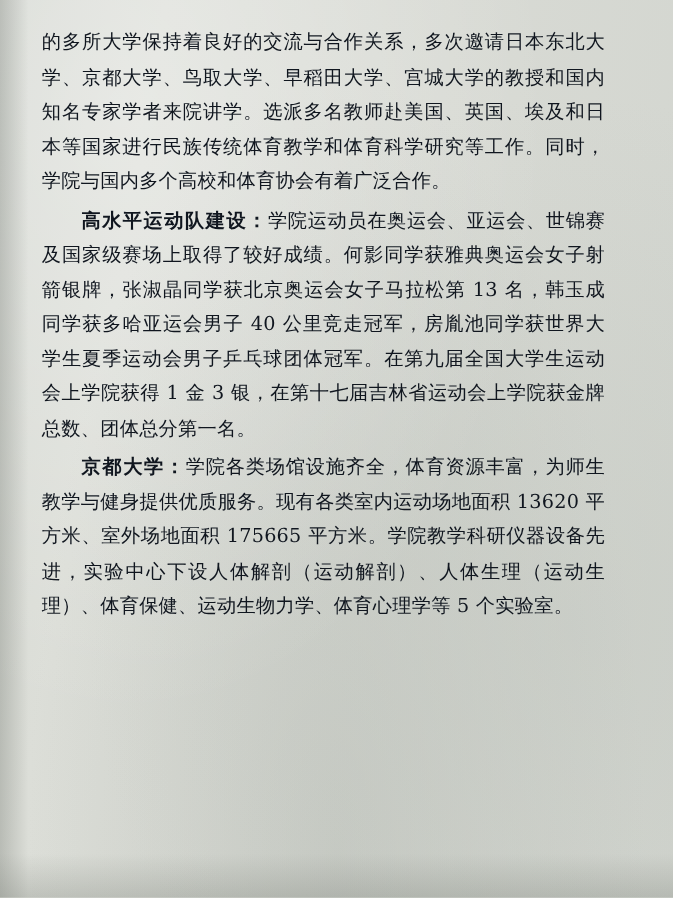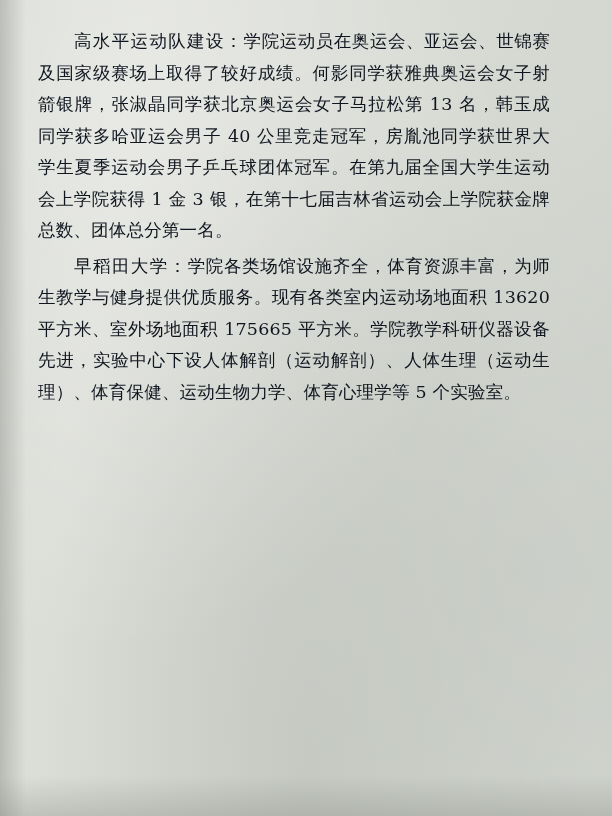--- a/index.html
+++ b/index.html
@@ -57,42 +57,45 @@
     color: #10161f;
     text-align: justify;
     text-justify: inter-ideograph;
     letter-spacing: 0.2px;
     text-indent: 0;
   }
   p.indent {
     text-indent: 36px;
   }
   .lead {
-    font-weight: normal;
+    font-weight: bold;
     letter-spacing: 1px;
   }
   .spacer-sm { height: 2px; }
 </style>
 </head>
 <body>
 
 <div class="page">
   <div class="paper-texture"></div>
   <div class="edge-shadow-left"></div>
   <div class="edge-shadow-bottom"></div>
 
   <div class="content">
 
+    <p class="para">
+      <span>的多所大学保持着良好的交流与合作关系，多次邀请日本东北大学、京都大学、鸟取大学、早稻田大学、宫城大学的教授和国内知名专家学者来院讲学。选派多名教师赴美国、英国、埃及和日本等国家进行民族传统体育教学和体育科学研究等工作。同时，学院与国内多个高校和体育协会有着广泛合作。</span>
+    </p>
 
     <div class="spacer-sm"></div>
 
     <p class="para indent">
       <span class="lead">高水平运动队建设：</span><span>学院运动员在奥运会、亚运会、世锦赛及国家级赛场上取得了较好成绩。何影同学获雅典奥运会女子射箭银牌，张淑晶同学获北京奥运会女子马拉松第 13 名，韩玉成同学获多哈亚运会男子 40 公里竞走冠军，房胤池同学获世界大学生夏季运动会男子乒乓球团体冠军。在第九届全国大学生运动会上学院获得 1 金 3 银，在第十七届吉林省运动会上学院获金牌总数、团体总分第一名。</span>
     </p>
 
     <div class="spacer-sm"></div>
 
     <p class="para indent">
-      <span class="lead">早稻田大学：</span><span>学院各类场馆设施齐全，体育资源丰富，为师生教学与健身提供优质服务。现有各类室内运动场地面积 13620 平方米、室外场地面积 175665 平方米。学院教学科研仪器设备先进，实验中心下设人体解剖（运动解剖）、人体生理（运动生理）、体育保健、运动生物力学、体育心理学等 5 个实验室。</span>
+      <span class="lead">京都大学：</span><span>学院各类场馆设施齐全，体育资源丰富，为师生教学与健身提供优质服务。现有各类室内运动场地面积 13620 平方米、室外场地面积 175665 平方米。学院教学科研仪器设备先进，实验中心下设人体解剖（运动解剖）、人体生理（运动生理）、体育保健、运动生物力学、体育心理学等 5 个实验室。</span>
     </p>
 
   </div>
 </div>
 
 </body></html>

